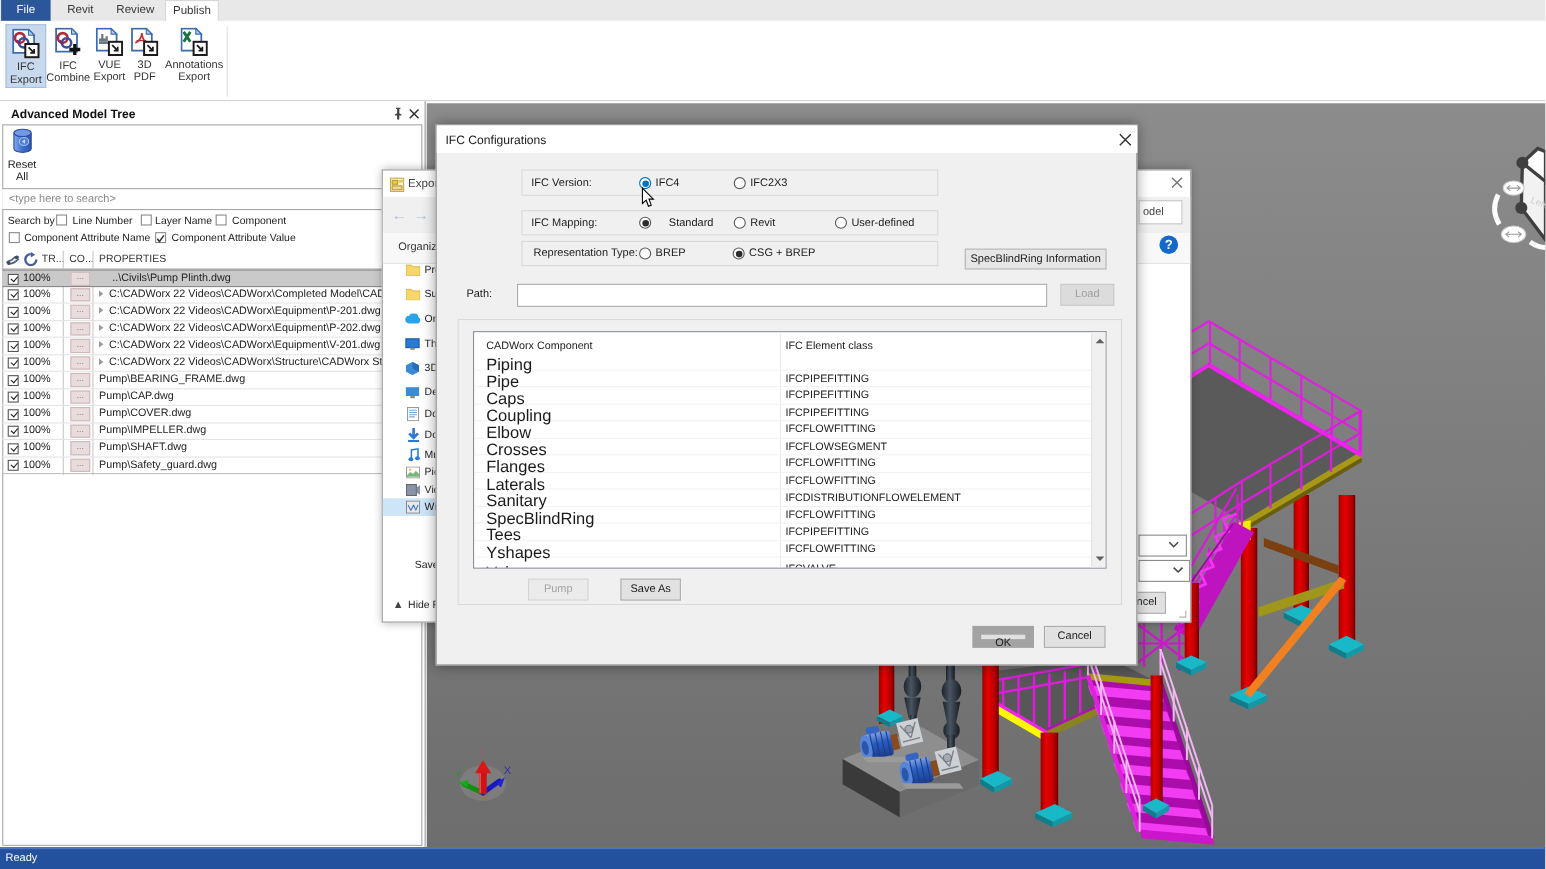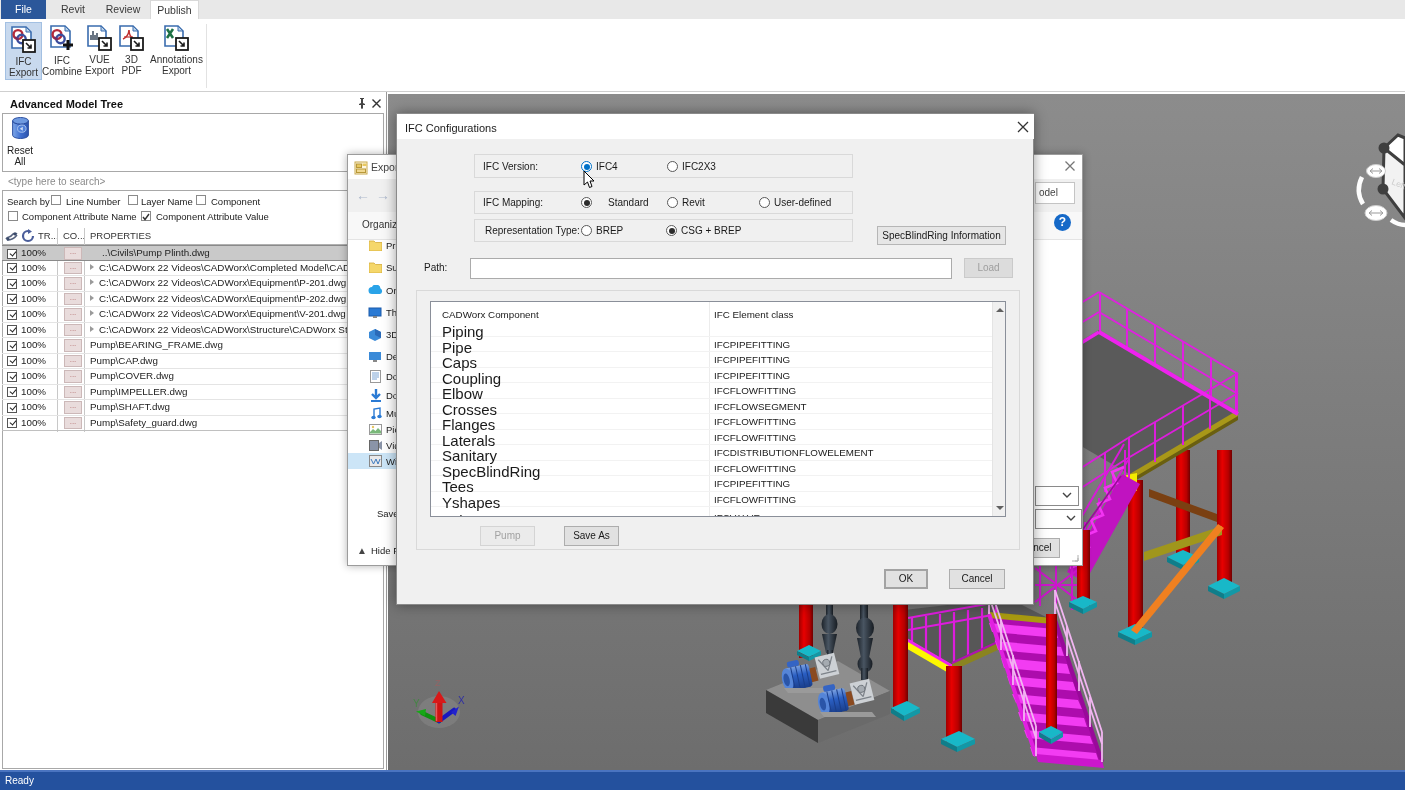--- a/index.html
+++ b/index.html
@@ -728,21 +728,21 @@
       <svg class="abs" style="left:3px;top:5px;" width="8" height="6" viewBox="0 0 8 6">
           <path d="M0 5l4-4 4 4z" fill="#606060"></path>
         </svg>
       <svg class="abs" style="left:3px;bottom:5px;" width="8" height="6" viewBox="0 0 8 6">
           <path d="M0 1l4 4 4-4z" fill="#606060"></path>
         </svg>
     </div>
   </div>
   <div class="btn dis" style="left:83px;top:412px;width:55px;height:20px;line-height:18px;">Pump</div>
   <div class="btn" style="left:167px;top:412px;width:55px;height:20px;line-height:18px;">Save As</div>
-  <div class="btn" style="left:487px;top:455px;width:44px;height:20px;line-height:16px;border:2px solid #a3a3a3;">OK</div>
+  <div class="btn" style="left:487px;top:455px;width:56px;height:20px;line-height:16px;border:8px solid #a3a3a3;">OK</div>
   <div class="btn" style="left:552px;top:455px;width:56px;height:20px;line-height:18px;">Cancel</div>
 </div>
 
 <svg class="abs" style="left:583px;top:170px;" width="14" height="20" viewBox="0 0 14 20">
     <path d="M1 1v14l3.5-3 2 5.5 2.5-1-2-5.5H11z" fill="#fff" stroke="#000" stroke-width="1"></path>
   </svg>
 
 <div class="abs" id="statusbar">Ready</div>
 
 </body></html>

